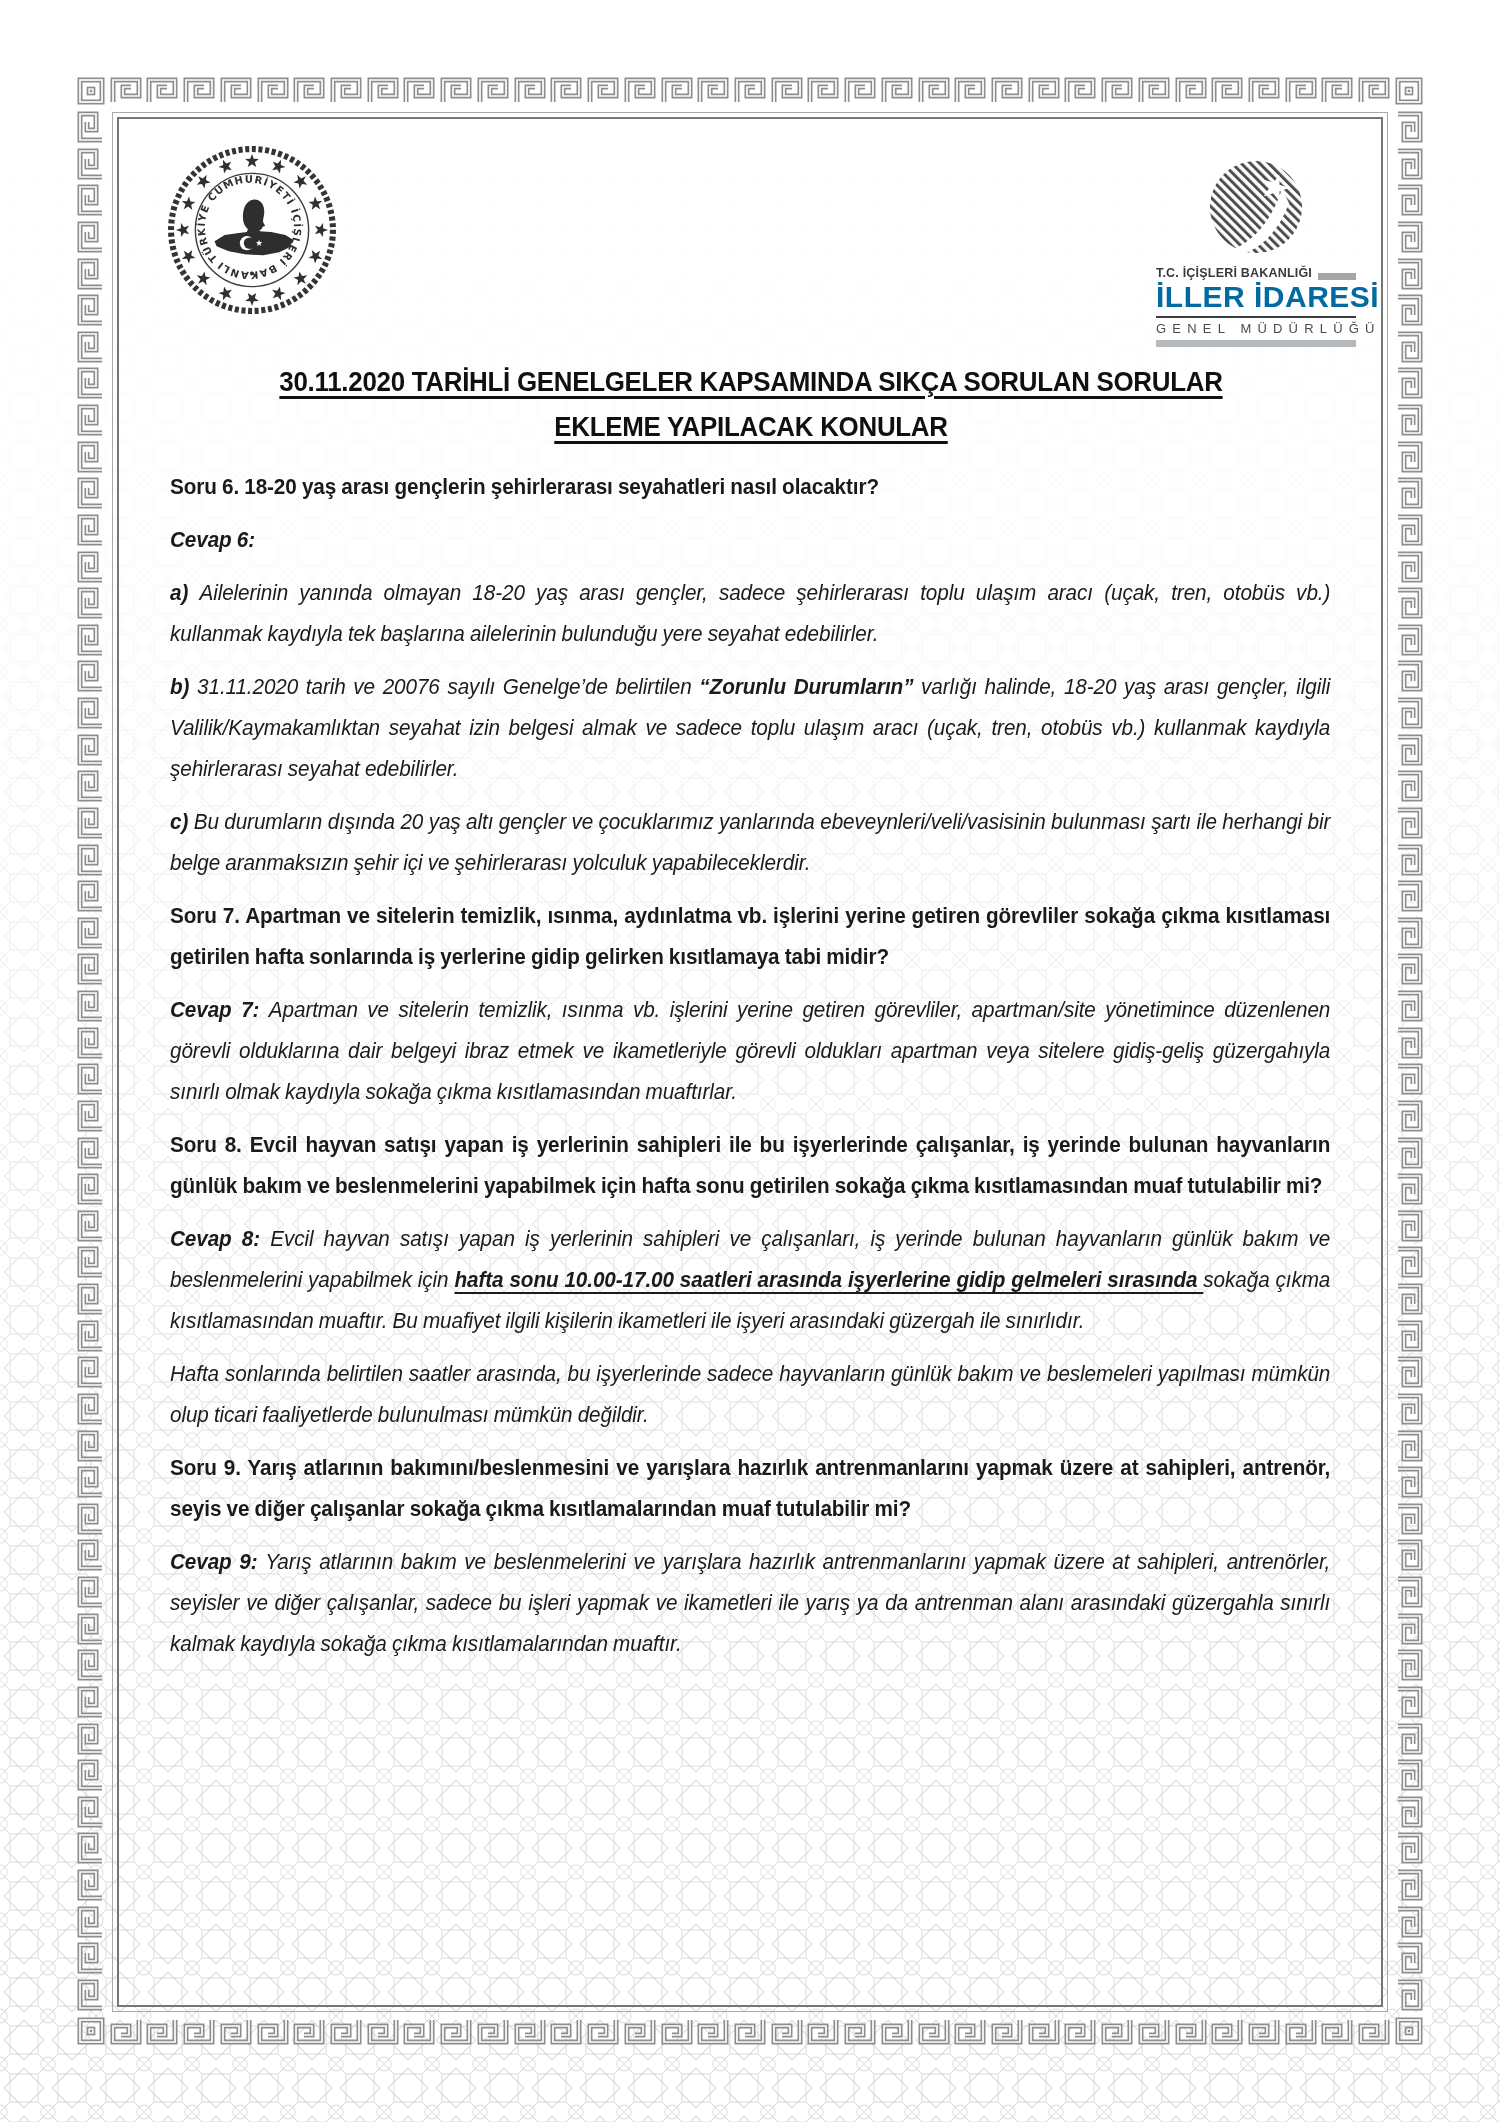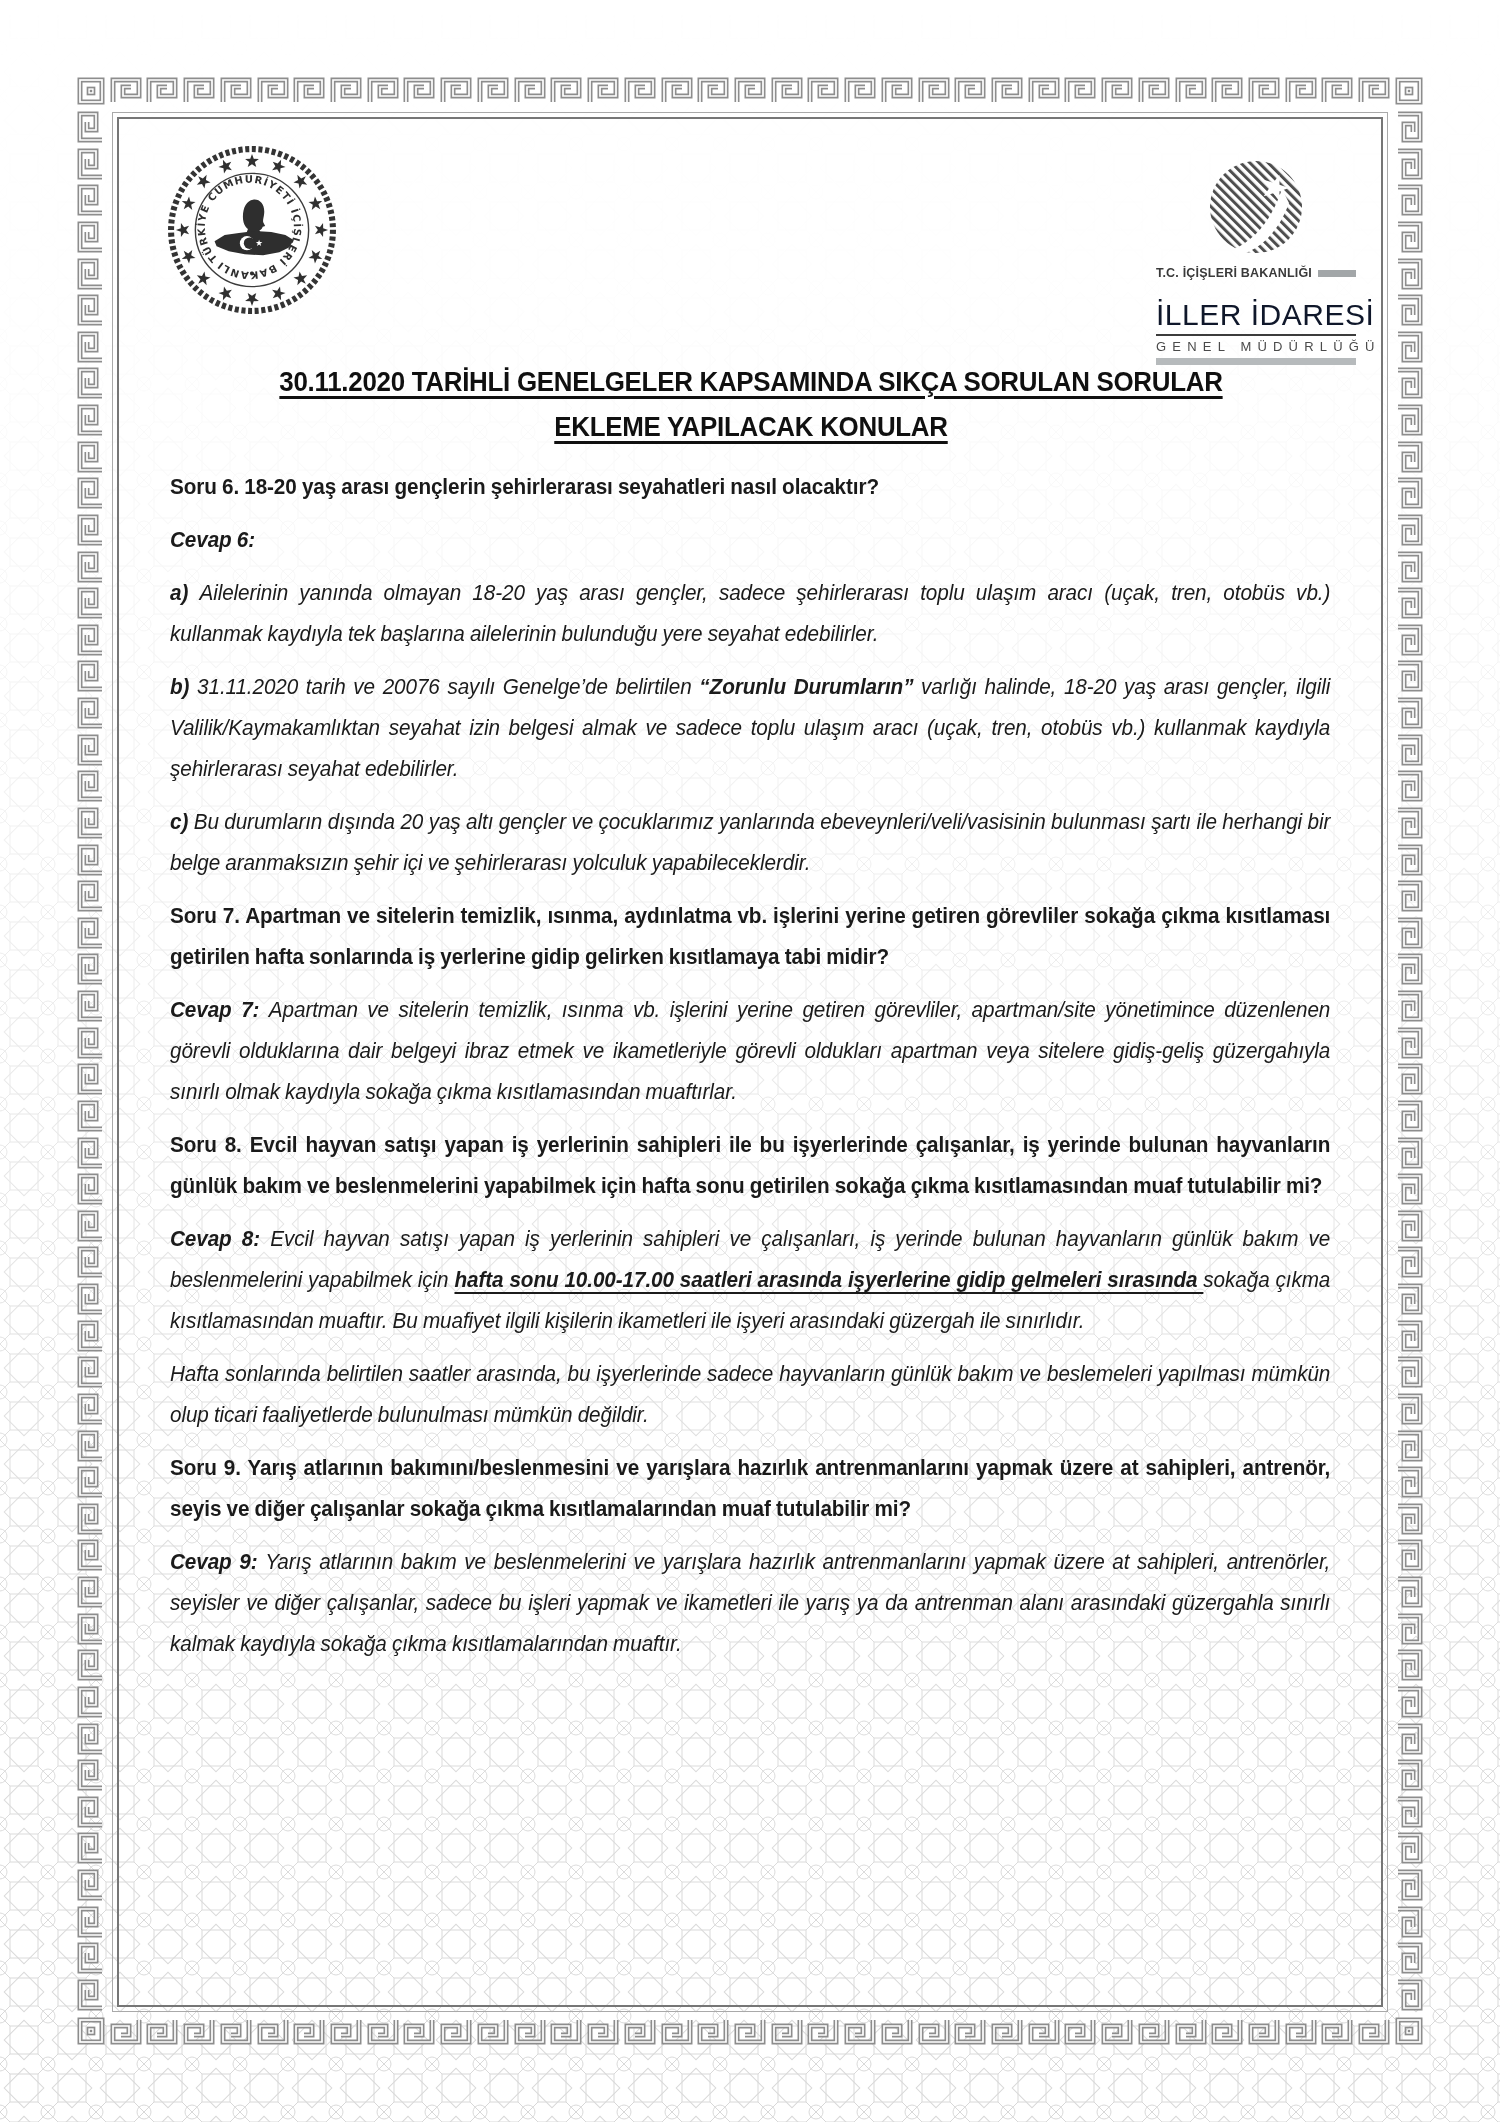--- a/index.html
+++ b/index.html
@@ -22,24 +22,24 @@
   .frame-outer{position:absolute;left:112px;top:112px;right:112px;bottom:110px;
     border:1px solid #a9a9a9;padding:4px;box-sizing:border-box;z-index:1;}
   .frame-inner{width:100%;height:100%;border:2px solid #767676;box-sizing:border-box;}
   
   .content{position:absolute;left:170px;right:168px;top:138px;z-index:3;color:#1b1b1b;}
   .header{display:flex;justify-content:space-between;align-items:flex-start;margin:6px -24px 0 -4px;height:206px;}
   .seal{width:172px;height:172px;}
   .seal-text{font:700 10px "DejaVu Sans",sans-serif;letter-spacing:1.1px;fill:#2e2e2e;}
   .agency{width:200px;margin-top:14px;}
   .agency-circle{display:block;margin:0 auto 6px auto;}
-  .agency-row{display:flex;align-items:center;gap:6px;}
+  .agency-row{display:flex;align-items:flex-end;gap:6px;}
   .agency-ministry{font-size:12.5px;font-weight:700;color:#3a3a3a;letter-spacing:.2px;white-space:nowrap;}
   .agency-bar{flex:1;height:7px;background:#a2a6a8;}
-  .agency-name{font-size:30px;font-weight:400;color:#0f172a;letter-spacing:.5px;line-height:34px;margin-top:18px;white-space:nowrap;}
+  .agency-name{font-size:30px;font-weight:700;color:#0369a1;letter-spacing:.5px;line-height:34px;margin-top:0;white-space:nowrap;}
   .agency-rule{height:2px;background:#3c3c3c;margin:2px 0 3px 0;}
   .agency-unit{font-size:13px;font-weight:500;color:#4a4a4a;letter-spacing:6.2px;white-space:nowrap;}
   .agency-bar2{height:7px;background:#b6babc;margin-top:4px;}
   .doc-title{text-align:center;margin-top:10px;transform:scaleX(.96);transform-origin:50% 0;}
   .title-line{display:inline-block;font-weight:700;font-size:27px;line-height:45px;color:#101010;
     letter-spacing:-.3px;text-decoration:underline;text-decoration-thickness:2.5px;text-underline-offset:5px;}
   .textflow{margin-top:16px;width:1233px;transform:scaleX(.941);transform-origin:0 0;}
   .para{margin:0 0 12px 0;font-size:22px;line-height:41px;text-align:justify;letter-spacing:-.1px;word-spacing:-.5px;}
   .para.question{font-weight:700;color:#1a1a1a;}
   .s-b{font-weight:700;}

